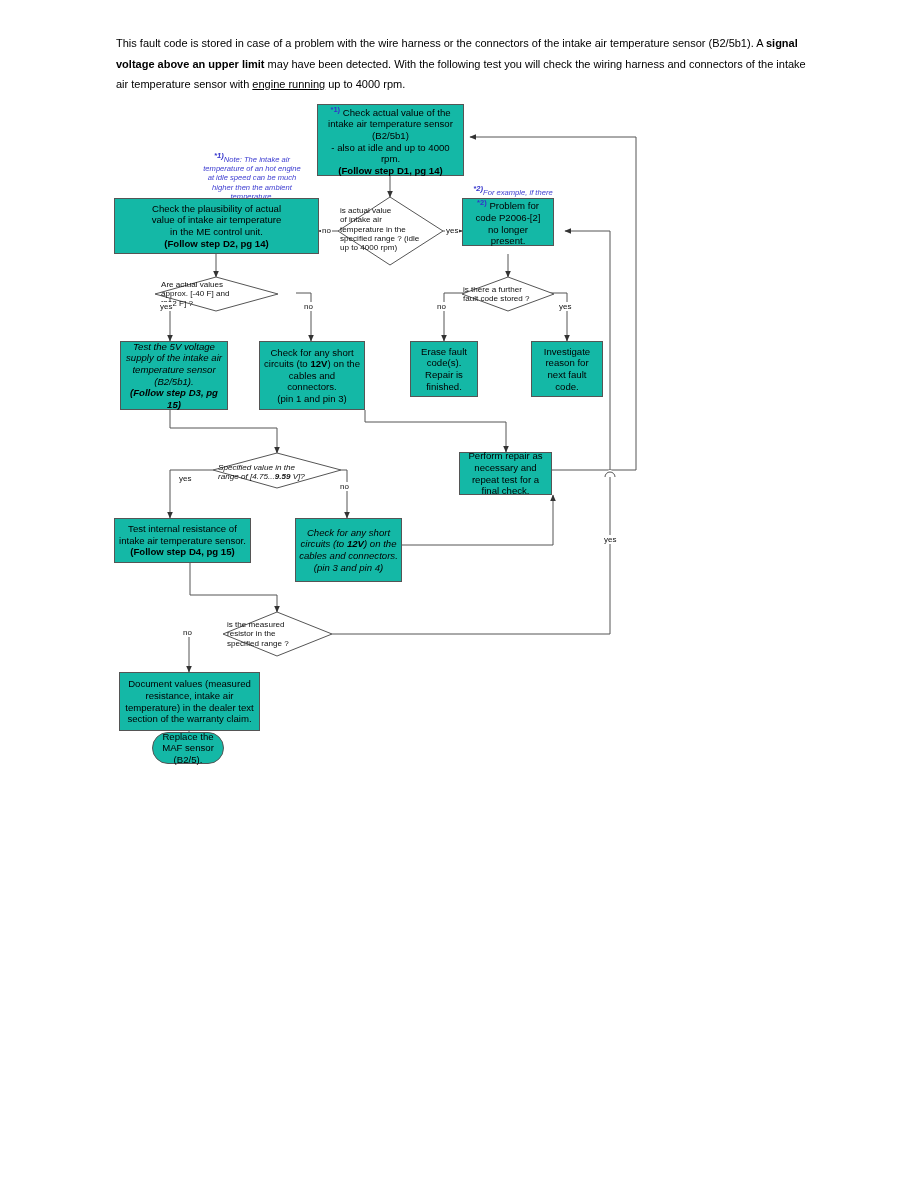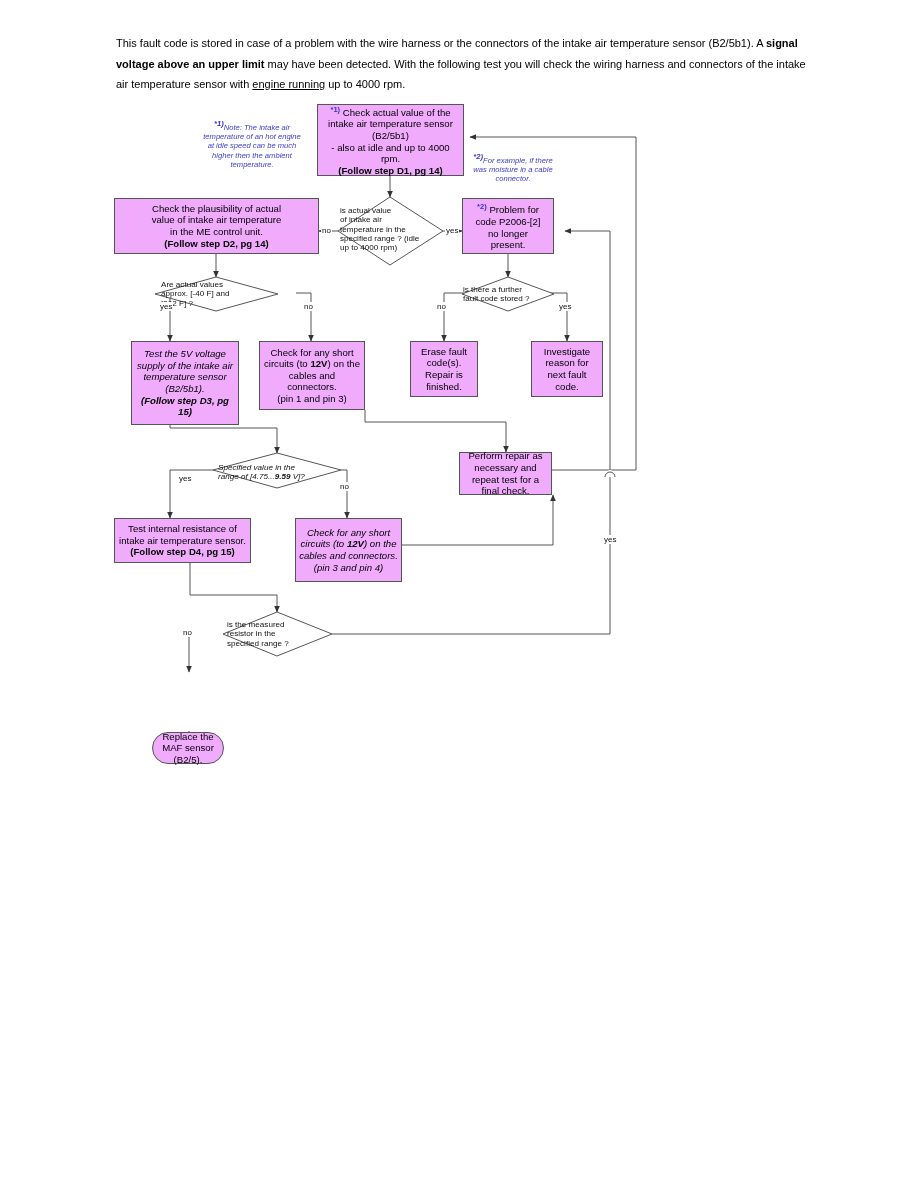--- a/index.html
+++ b/index.html
@@ -8,30 +8,30 @@
 
   #intro{position:absolute;left:116px;top:33px;width:690px;
          font-size:11px;line-height:20.5px;color:#000;}
   #intro b{font-weight:bold;}
   #intro u{text-decoration:underline;}
 
   #canvas{position:absolute;left:0;top:0;width:918px;height:1188px;}
   #svgwrap{position:absolute;left:0;top:0;width:918px;height:1188px;}
 
   .node{position:absolute;box-sizing:border-box;border:1px solid #555;
-        background:#f0abfc;display:flex;align-items:center;justify-content:center;
+        background:#14b8a6;display:flex;align-items:center;justify-content:center;
         text-align:center;font-size:9.6px;line-height:11.6px;padding:2px 3px;}
   .node .inner{width:100%;}
   .b{font-weight:bold;}
   .i{font-style:italic;}
   .bi{font-weight:bold;font-style:italic;}
   .sup{color:#3333cc;font-size:7.6px;vertical-align:super;font-weight:bold;}
 
   .note{position:absolute;color:#3b3bd0;font-style:italic;font-size:7.6px;
-        line-height:9.4px;text-align:center;}
+        line-height:9.4px;text-align:center;margin-top:32px;}
 
   .dlabel{position:absolute;font-size:8px;color:#111;background:#fff;
           padding:0 1px;line-height:9px;}
 
   .dtext{position:absolute;font-size:8.1px;line-height:9.3px;
          color:#111;pointer-events:none;}
   .dtext .b{font-weight:bold;}
 </style>
 </head>
 <body>
@@ -127,30 +127,30 @@
 
 <div class="node" style="left:114px;top:198px;width:205px;height:56px;">
   <div class="inner">
     <span>Check the plausibility of actual</span><br>
     <span>value of intake air temperature</span><br>
     <span>in the ME control unit.</span><br>
     <span class="b">(Follow step D2, pg 14)</span>
   </div>
 </div>
 
-<div class="node" style="left:462px;top:198px;width:92px;height:56px;">
+<div class="node" style="left:462px;top:198px;width:92px;height:48px;">
   <div class="inner">
     <span class="sup">*2)</span><span> Problem for</span><br>
     <span>code P2006-[2]</span><br>
     <span>no longer</span><br>
     <span>present.</span>
   </div>
 </div>
 
-<div class="node" style="left:131px;top:341px;width:108px;height:84px;justify-content:flex-end;">
+<div class="node" style="left:120px;top:341px;width:108px;height:69px;justify-content:flex-end;">
   <div class="inner">
     <span class="i">Test the 5V voltage</span><br>
     <span class="i">supply of the intake air</span><br>
     <span class="i">temperature sensor</span><br>
     <span class="i">(B2/5b1).</span><br>
     <span class="bi">(Follow step D3, pg 15)</span>
   </div>
 </div>
 
 <div class="node" style="left:259px;top:341px;width:106px;height:69px;">
@@ -198,20 +198,28 @@
 
 <div class="node" style="left:295px;top:518px;width:107px;height:64px;">
   <div class="inner">
     <span class="i">Check for any short</span><br>
     <span class="i">circuits (to </span><span class="bi">12V</span><span class="i">) on the</span><br>
     <span class="i">cables and connectors.</span><br>
     <span class="i">(pin 3 and pin 4)</span>
   </div>
 </div>
 
+<div class="node" style="left:119px;top:672px;width:141px;height:59px;">
+  <div class="inner">
+    <span>Document values (measured</span><br>
+    <span>resistance, intake air</span><br>
+    <span>temperature) in the dealer text</span><br>
+    <span>section of the warranty claim.</span>
+  </div>
+</div>
 
 <div class="node" style="left:152px;top:732px;width:72px;height:32px;border-radius:20px;">
   <div class="inner">
     <span>Replace the</span><br>
     <span>MAF sensor</span><br>
     <span>(B2/5).</span>
   </div>
 </div>
 
 <div id="svgdia" style="position:absolute;left:0;top:0;width:918px;height:1188px;">

